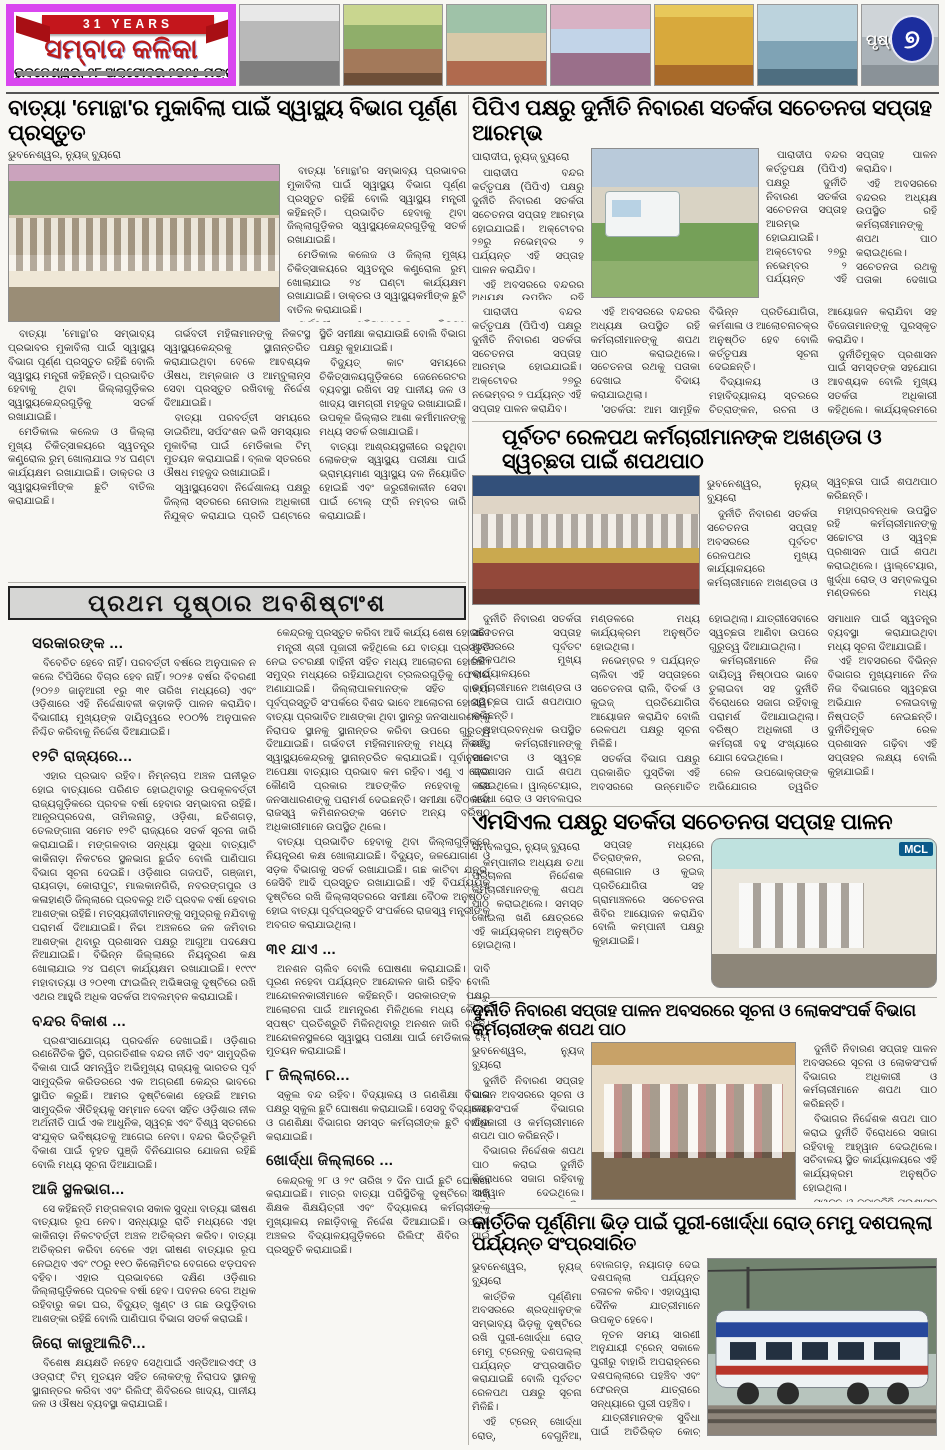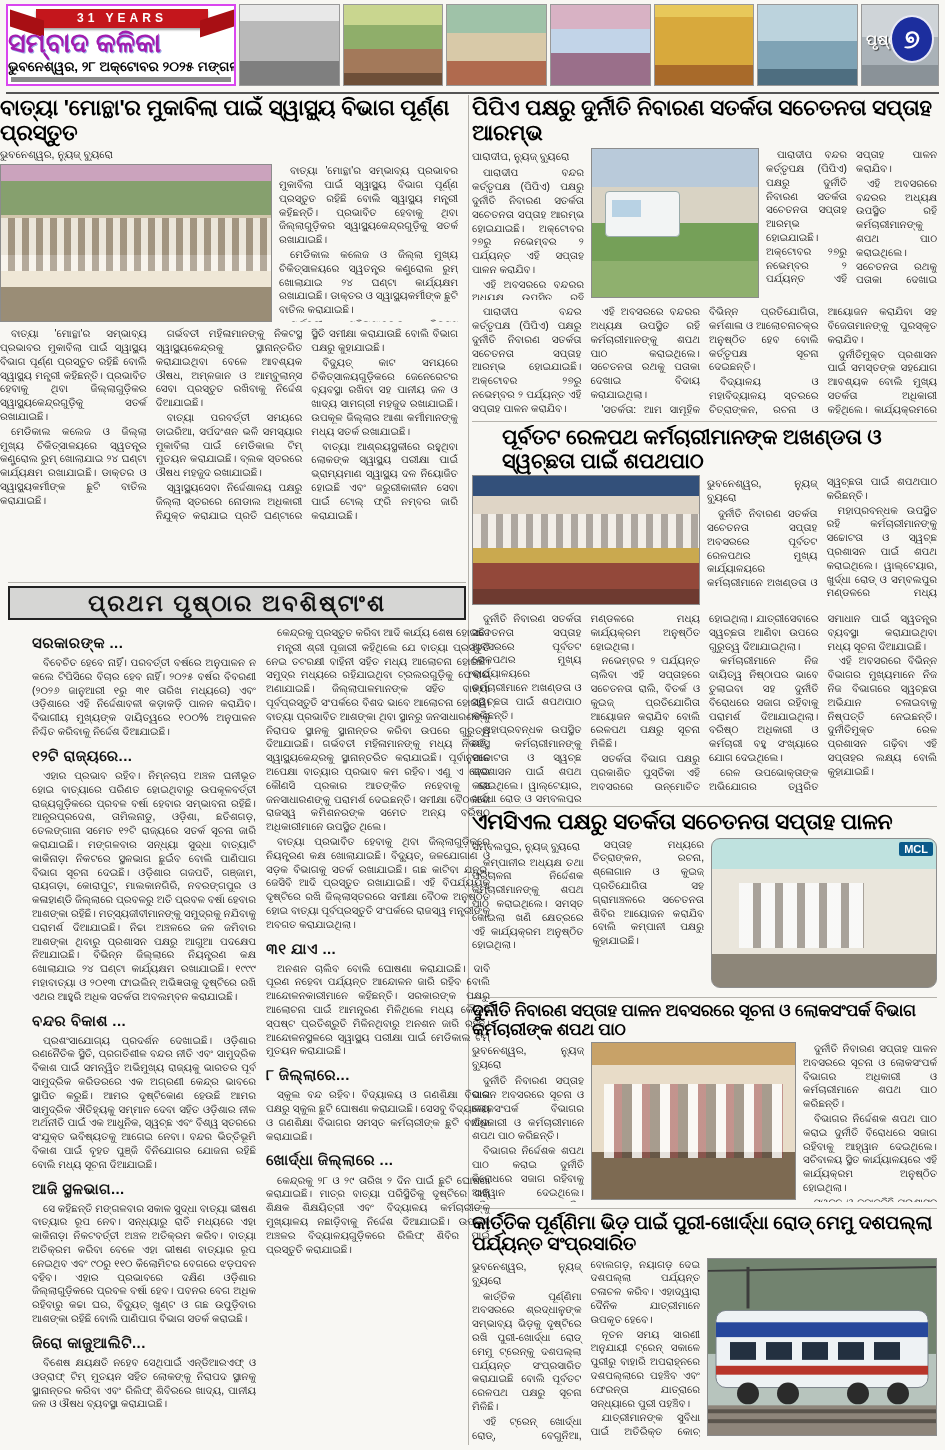--- a/index.html
+++ b/index.html
@@ -1,29 +1,29 @@
 <!DOCTYPE html>
 <html><head>
 <meta charset="utf-8">
 <style>
   html,body{margin:0;padding:0;background:#e9e7e2;}
   .page{position:relative;width:945px;height:1450px;background:#f8f7f3;color:#111;
         font-family:"Liberation Sans",sans-serif;overflow:hidden;margin:0 auto;}
   
   .masthead{position:absolute;left:6px;top:4px;width:933px;height:86px;display:flex;gap:3px;}
-  .logo-box{width:230px;height:82px;border:2px solid #d946ef;background:#fff;position:relative;
+  .logo-box{width:230px;height:82px;border:8px solid #d946ef;background:#fff;position:relative;
             box-sizing:border-box;overflow:hidden;}
   .ribbon{position:absolute;left:28px;top:3px;width:172px;height:19px;background:#c4161c;
           color:#fff;font-weight:bold;font-size:12px;letter-spacing:4px;text-align:center;
           line-height:19px;box-shadow:0 2px 2px rgba(0,0,0,.35);}
   .ribbon::before,.ribbon::after{content:"";position:absolute;top:6px;width:34px;height:17px;background:#a80f14;}
   .ribbon::before{left:-26px;transform:skewY(18deg);}
   .ribbon::after{right:-26px;transform:skewY(-18deg);}
-  .logo-text{position:absolute;left:0;right:0;top:22px;font-size:27px;
-             font-weight:bold;color:#a21caf;font-family:"Liberation Serif",serif;
+  .logo-text{position:absolute;left:0;right:0;top:22px;text-align:center;font-size:27px;
+             font-weight:bold;color:#b91c1c;font-family:"Liberation Serif",serif;
              text-shadow:1px 1px 0 #9db0e8;white-space:nowrap;}
   .dateline{position:absolute;left:0;right:0;top:53px;text-align:center;font-size:13.5px;
             font-weight:bold;color:#000;white-space:nowrap;}
   .logo-underbar{position:absolute;left:3px;right:3px;bottom:2px;height:5px;background:#8a8a8a;}
   .photo-strip{flex:1;display:flex;gap:3px;height:82px;}
   .strip-cell{flex:1;border:1px solid #999;box-sizing:border-box;}
   .sc1{background:linear-gradient(180deg,#e8e8e8 0 20%,#b9b9b9 20% 70%,#7f7f7f 70%);}
   .sc2{background:linear-gradient(180deg,#c9d68f 0 25%,#8fae6a 25% 55%,#a3795a 55% 85%,#6e4f38 85%);}
   .sc3{background:linear-gradient(180deg,#9fc2a8 0 35%,#d8c9a8 35% 70%,#b06a4e 70%);}
   .sc4{background:linear-gradient(180deg,#d8b2c4 0 30%,#c2d4e8 30% 60%,#9a6f8a 60%);}
@@ -107,21 +107,21 @@
   </div>
   <div class="top-rule"></div>
 
   <div class="vrule" style="left:468px;top:95px;height:1350px;"></div>
   <div class="hrule" style="left:472px;top:421px;width:465px;"></div>
   <div class="hrule" style="left:472px;top:806px;width:465px;"></div>
   <div class="hrule" style="left:472px;top:997px;width:465px;"></div>
   <div class="hrule" style="left:472px;top:1208px;width:465px;"></div>
   <div class="hrule" style="left:8px;top:582px;width:458px;"></div>
 
-  <div class="article" style="left:0;top:96px;width:458px;height:484px;">
+  <div class="article" style="left:8px;top:96px;width:458px;height:484px;">
     <h2 class="headline hl-xl">ବାତ୍ୟା 'ମୋନ୍ଥା'ର ମୁକାବିଲା ପାଇଁ ସ୍ୱାସ୍ଥ୍ୟ ବିଭାଗ ପୂର୍ଣ୍ଣ ପ୍ରସ୍ତୁତ</h2>
     <div class="byline">ଭୁବନେଶ୍ୱର, ନ୍ୟୁଜ୍ ବ୍ୟୁରୋ</div>
     <div class="row">
       <div class="photo ph-cyclone" style="width:272px;height:158px;"></div>
       <div class="bodytext" style="flex:1;height:158px;">
           <p class="para">ବାତ୍ୟା 'ମୋନ୍ଥା'ର ସମ୍ଭାବ୍ୟ ପ୍ରଭାବର ମୁକାବିଲା ପାଇଁ ସ୍ୱାସ୍ଥ୍ୟ ବିଭାଗ ପୂର୍ଣ୍ଣ ପ୍ରସ୍ତୁତ ରହିଛି ବୋଲି ସ୍ୱାସ୍ଥ୍ୟ ମନ୍ତ୍ରୀ କହିଛନ୍ତି। ପ୍ରଭାବିତ ହେବାକୁ ଥିବା ଜିଲ୍ଲାଗୁଡ଼ିକର ସ୍ୱାସ୍ଥ୍ୟକେନ୍ଦ୍ରଗୁଡ଼ିକୁ ସତର୍କ ରଖାଯାଇଛି।</p>
           <p class="para">ମେଡିକାଲ କଲେଜ ଓ ଜିଲ୍ଲା ମୁଖ୍ୟ ଚିକିତ୍ସାଳୟରେ ସ୍ୱତନ୍ତ୍ର କଣ୍ଟ୍ରୋଲ ରୁମ୍ ଖୋଲାଯାଇ ୨୪ ଘଣ୍ଟା କାର୍ଯ୍ୟକ୍ଷମ ରଖାଯାଇଛି। ଡାକ୍ତର ଓ ସ୍ୱାସ୍ଥ୍ୟକର୍ମୀଙ୍କ ଛୁଟି ବାତିଲ କରାଯାଇଛି।</p>
           <p class="para">ଗର୍ଭବତୀ ମହିଳାମାନଙ୍କୁ ନିକଟସ୍ଥ ସ୍ୱାସ୍ଥ୍ୟକେନ୍ଦ୍ରକୁ ସ୍ଥାନାନ୍ତରିତ କରାଯାଇଥିବା ବେଳେ ଆବଶ୍ୟକ ଔଷଧ, ଅମ୍ଳଜାନ ଓ ଆମ୍ବୁଲାନ୍ସ ସେବା ପ୍ରସ୍ତୁତ ରଖିବାକୁ ନିର୍ଦ୍ଦେଶ ଦିଆଯାଇଛି।</p>
         </div>
     </div>

